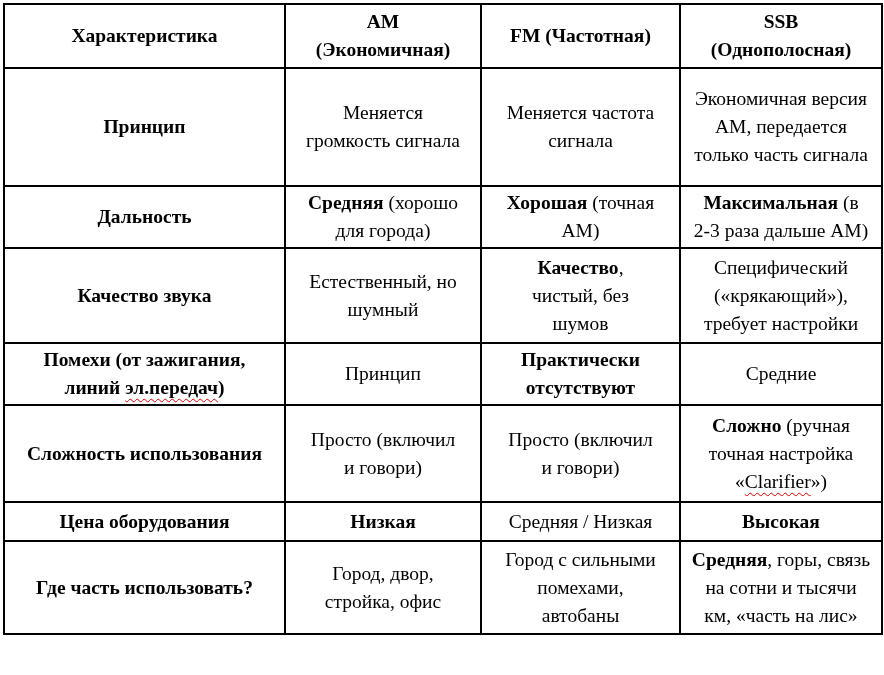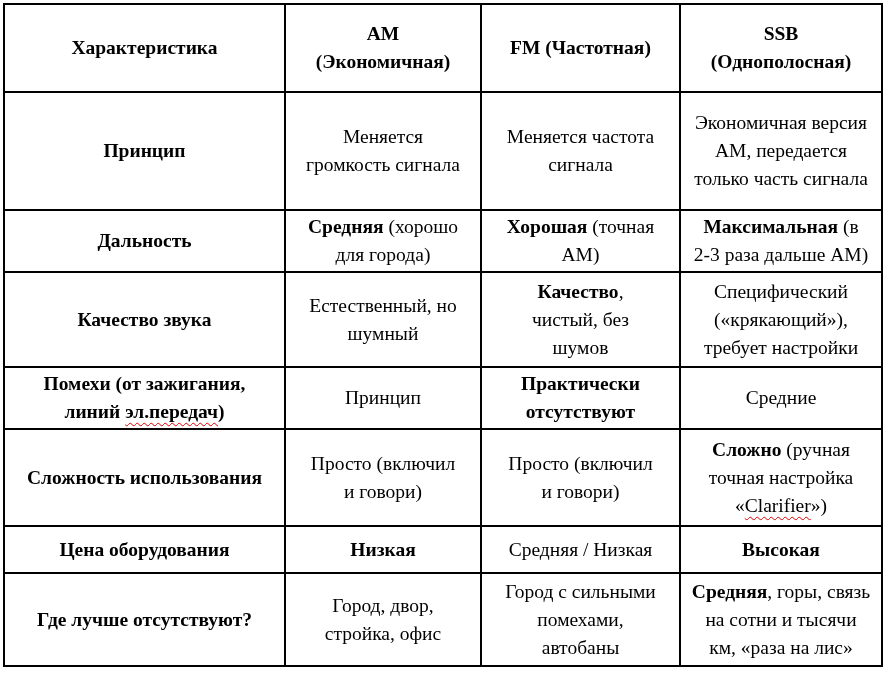--- a/index.html
+++ b/index.html
@@ -18,27 +18,27 @@
     border-collapse:collapse;table-layout:fixed;
     background:var(--bg);
   }
   th,td{
     border:2px solid var(--border);
     text-align:center;vertical-align:middle;
     padding:2px 4px;
     font-size:19.5px;line-height:28px;font-weight:400;
     white-space:nowrap;overflow:visible;
   }
-  thead tr{height:88px}
+  thead tr{height:64px}
   tbody tr:nth-child(1){height:118px}
   tbody tr:nth-child(2){height:52px}
   tbody tr:nth-child(3){height:95px}
   tbody tr:nth-child(4){height:56px}
   tbody tr:nth-child(5){height:97px}
-  tbody tr:nth-child(6){height:47px}
+  tbody tr:nth-child(6){height:39px}
   tbody tr:nth-child(7){height:93px}
   .b{font-weight:700;}
   .wavy{
     text-decoration:underline;
     text-decoration-style:wavy;
     text-decoration-color:var(--spell);
     text-decoration-thickness:1px;
     text-underline-offset:4px;
     text-decoration-skip-ink:none;
   }
@@ -92,19 +92,19 @@
       <td><span class="">Просто (включил</span><br><span class="">и говори)</span></td>
       <td><span class="b">Сложно</span><span class=""> (ручная</span><br><span class="">точная настройка</span><br><span class="">«</span><span class=" wavy">Clarifier</span><span class="">»)</span></td>
     </tr>
     <tr>
       <td><span class="b">Цена оборудования</span></td>
       <td><span class="b">Низкая</span></td>
       <td><span class="">Средняя / Низкая</span></td>
       <td><span class="b">Высокая</span></td>
     </tr>
     <tr>
-      <td><span class="b">Где лучше отсутствуют?</span></td>
+      <td><span class="b">Где часть использовать?</span></td>
       <td><span class="">Город, двор,</span><br><span class="">стройка, офис</span></td>
       <td><span class="">Город с сильными</span><br><span class="">помехами,</span><br><span class="">автобаны</span></td>
-      <td><span class="b">Средняя</span><span class="">, горы, связь</span><br><span class="">на сотни и тысячи</span><br><span class="">км, «раза на лис»</span></td>
+      <td><span class="b">Средняя</span><span class="">, горы, связь</span><br><span class="">на сотни и тысячи</span><br><span class="">км, «часть на лис»</span></td>
     </tr>
   </tbody>
 </table>
 
 </body></html>

